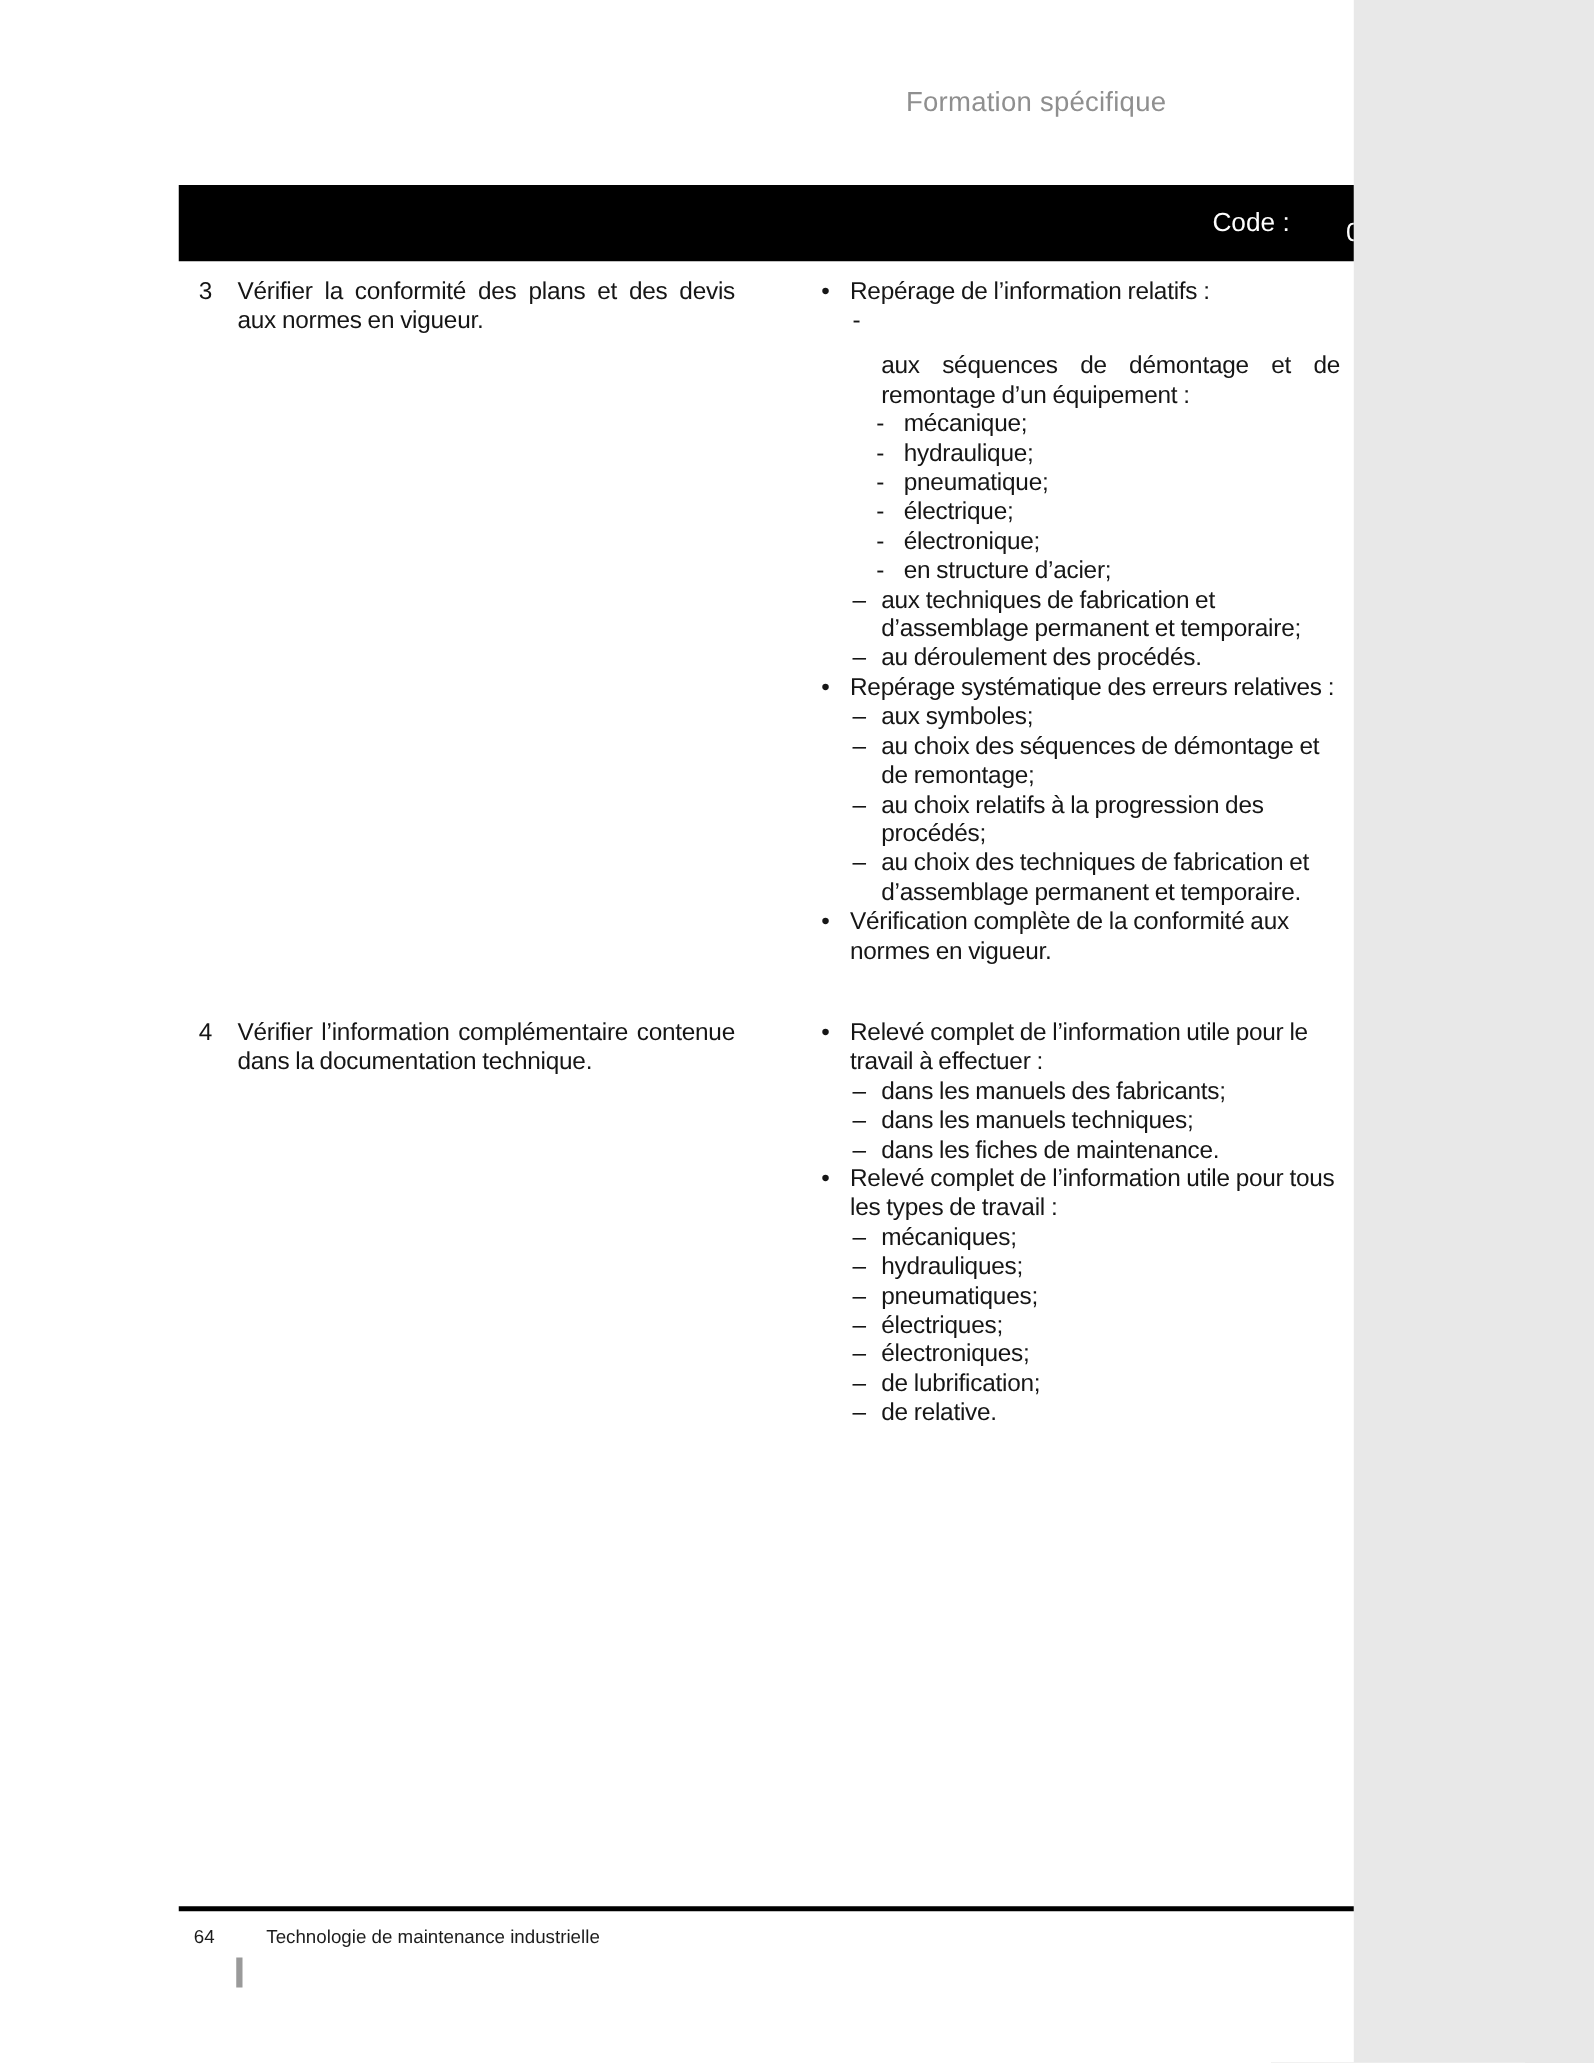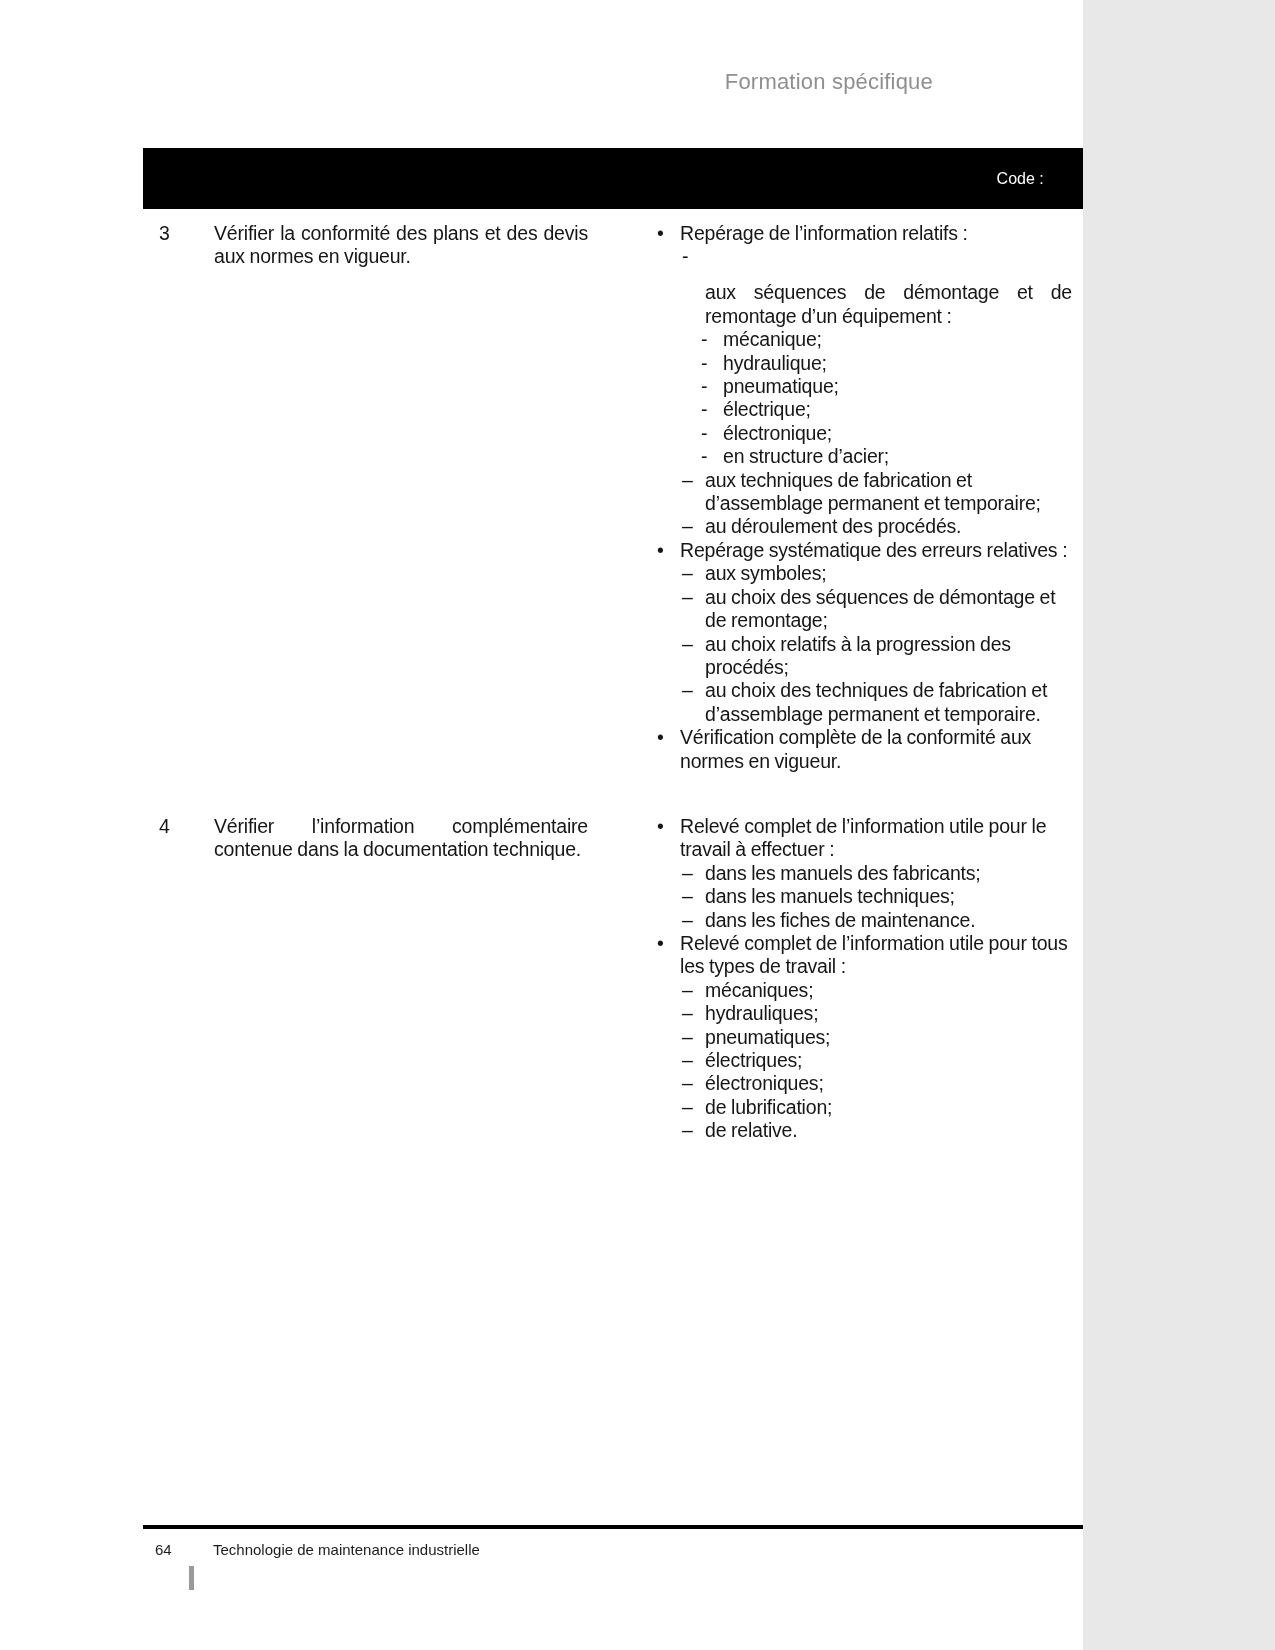--- a/index.html
+++ b/index.html
@@ -16,37 +16,37 @@
   .header-label{
     position:absolute;top:69px;right:150px;
     font-size:22px;color:#8f8f8f;letter-spacing:0.2px;
   }
 
   
   .code-bar{
     position:absolute;left:143px;top:148px;width:999px;height:61px;
     background:#000000;color:#ffffff;
     display:flex;align-items:center;justify-content:flex-end;
-    font-size:16px;padding:0;box-sizing:border-box;
+    font-size:21px;padding:0;box-sizing:border-box;
   }
   .code-bar .code-label{margin-right:45px;}
   .code-bar .code-value{margin-right:11px;letter-spacing:1px;margin-top:16px;}
 
   
   .content{
     position:absolute;left:159px;top:222px;width:913px;
     font-size:19.5px;line-height:23.4px;
     letter-spacing:-0.2px;word-spacing:-0.5px;
   }
   .row{display:flex;align-items:flex-start;}
   .row.row4{margin-top:42px;}
   .left-cell{flex:0 0 429px;width:429px;}
   .task-row{display:flex;align-items:flex-start;}
   .num{flex:0 0 31px;}
-  .task{flex:1;text-align:justify;margin-left:24px;}
+  .task{flex:1;text-align:justify;}
   .right-cell{flex:0 0 415px;margin-left:69px;}
 
   .crit{display:flex;align-items:flex-start;}
   .crit .m{flex:0 0 23px;}
   .crit .t{flex:1;}
   .crit.l2{padding-left:25px;}
   .crit.l3{padding-left:44px;}
   .crit.l3 .m{flex:0 0 22px;}
   .crit.just .t{text-align:justify;margin-top:36px;}
 

